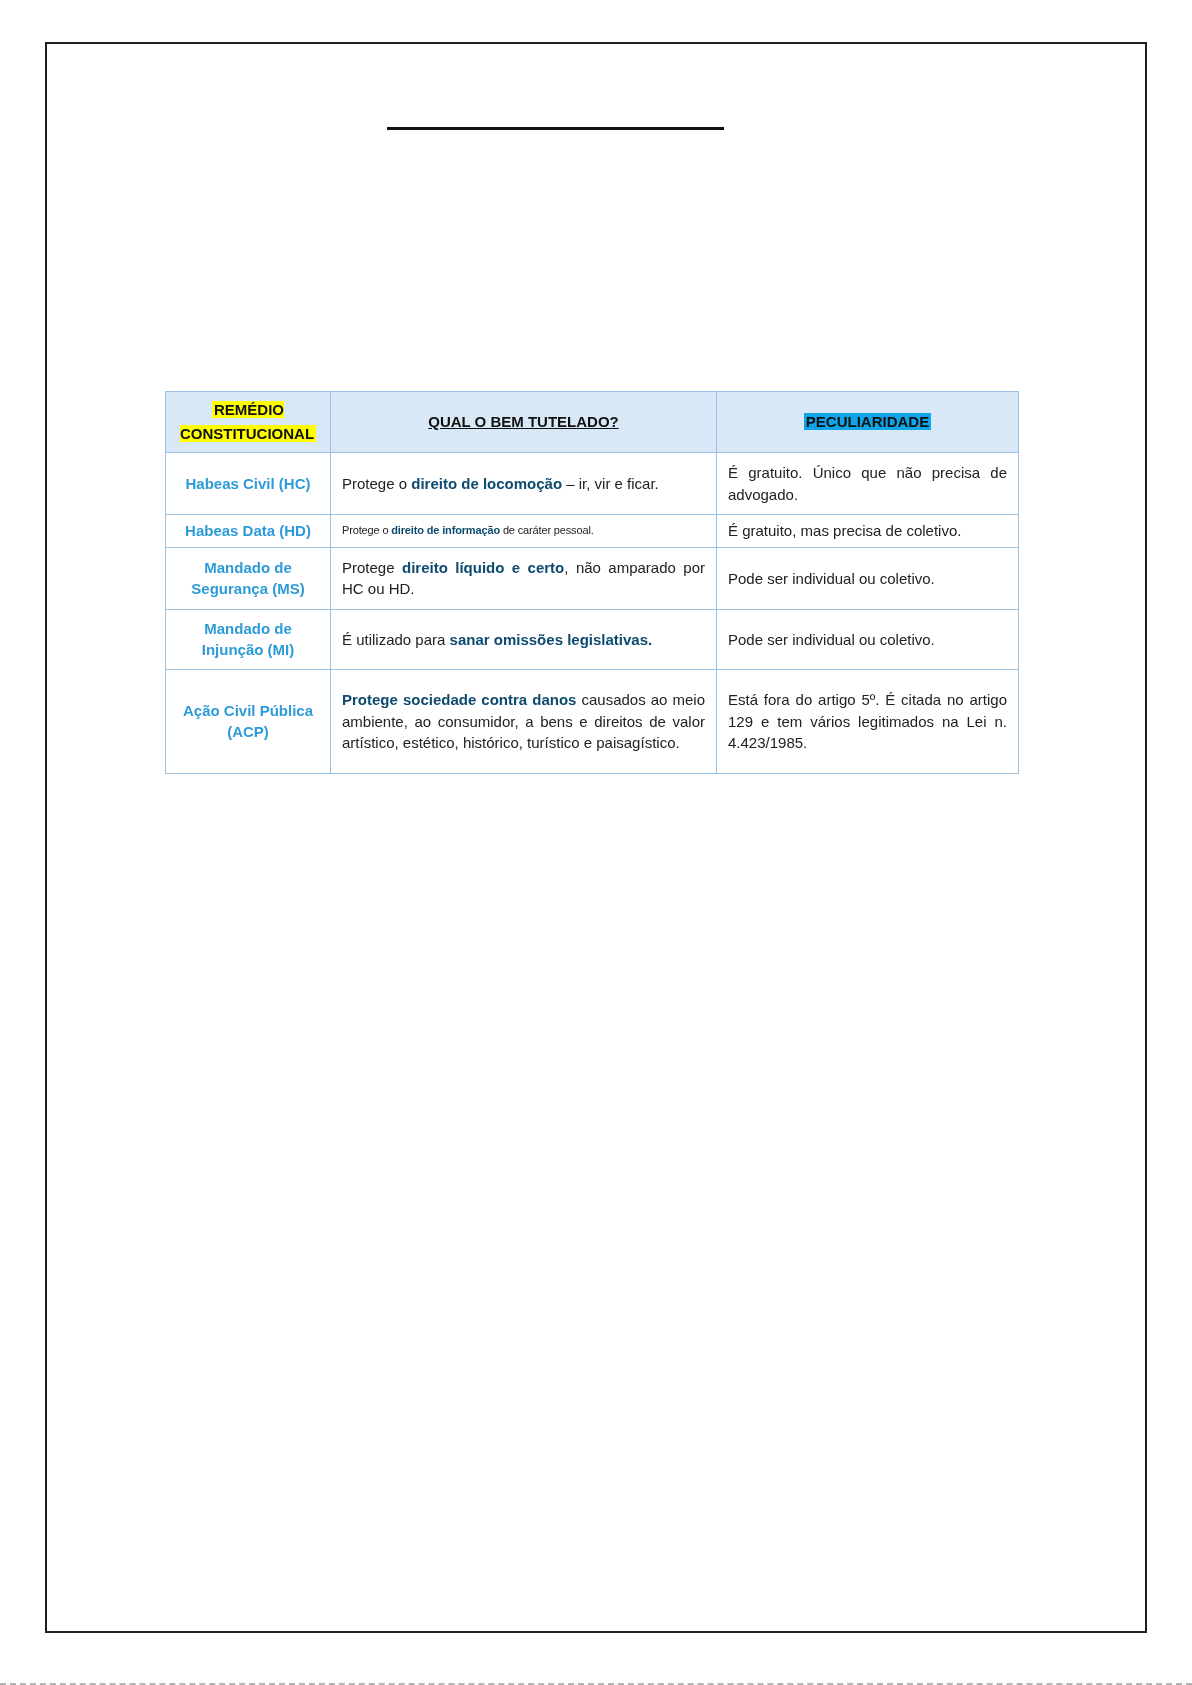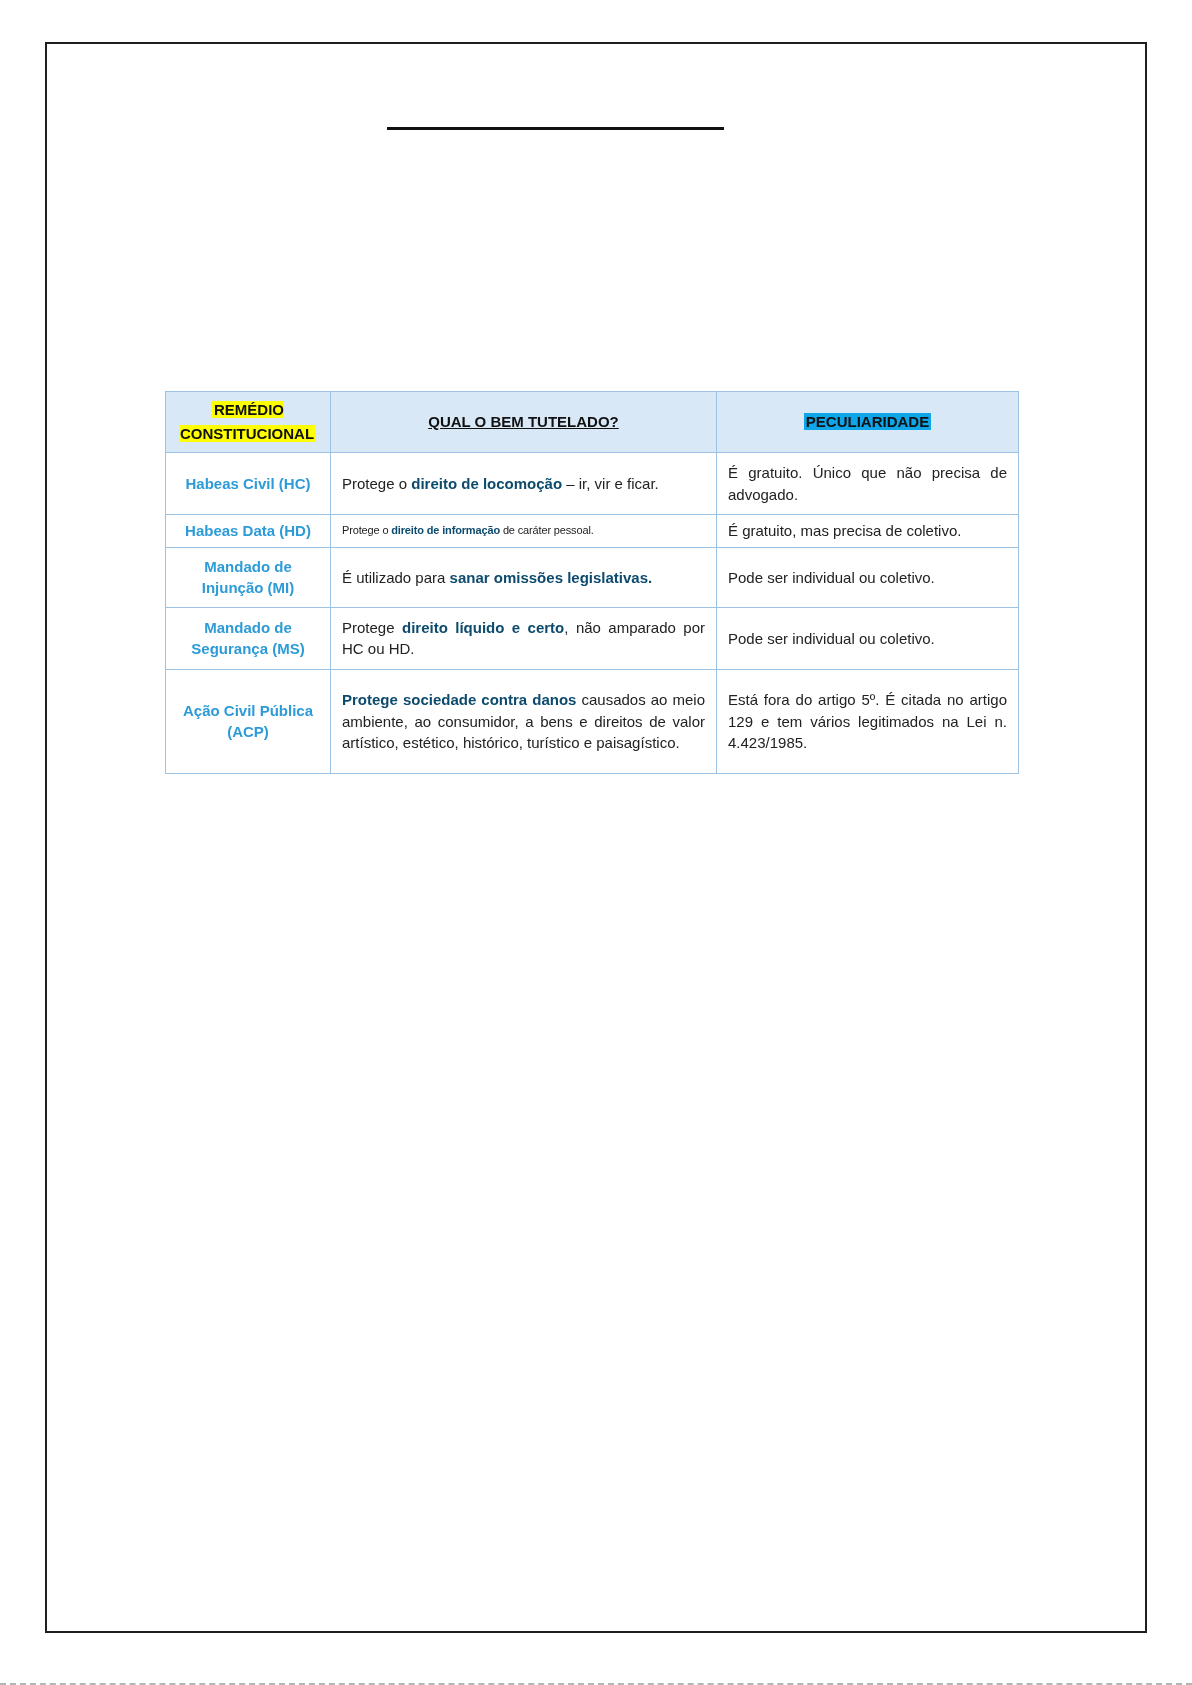--- a/index.html
+++ b/index.html
@@ -91,28 +91,28 @@
       <tr style="height:62px;">
         <td class="remedy">Habeas Civil (HC)</td>
         <td class="bem"><span>Protege o </span><span class="red">direito de locomoção</span><span> – ir, vir e ficar.</span></td>
         <td class="pec">É gratuito. Único que não precisa de advogado.</td>
       </tr>
       <tr style="height:31px;">
         <td class="remedy">Habeas Data (HD)</td>
         <td class="bem compact"><span>Protege o </span><span class="red">direito de informação</span><span> de caráter pessoal.</span></td>
         <td class="pec">É gratuito, mas precisa de coletivo.</td>
       </tr>
+      <tr style="height:62px;">
+        <td class="remedy">Mandado de Segurança (MS)</td>
+        <td class="bem"><span>Protege </span><span class="red">direito líquido e certo</span><span>, não amparado por HC ou HD.</span></td>
+        <td class="pec">Pode ser individual ou coletivo.</td>
+      </tr>
       <tr style="height:60px;">
         <td class="remedy">Mandado de Injunção (MI)</td>
         <td class="bem"><span>É utilizado para </span><span class="red">sanar omissões legislativas.</span></td>
-        <td class="pec">Pode ser individual ou coletivo.</td>
-      </tr>
-      <tr style="height:62px;">
-        <td class="remedy">Mandado de Segurança (MS)</td>
-        <td class="bem"><span>Protege </span><span class="red">direito líquido e certo</span><span>, não amparado por HC ou HD.</span></td>
         <td class="pec">Pode ser individual ou coletivo.</td>
       </tr>
       <tr style="height:104px;">
         <td class="remedy">Ação Civil Pública (ACP)</td>
         <td class="bem"><span class="red">Protege sociedade contra danos</span><span> causados ao meio ambiente, ao consumidor, a bens e direitos de valor artístico, estético, histórico, turístico e paisagístico.</span></td>
         <td class="pec">Está fora do artigo 5º. É citada no artigo 129 e tem vários legitimados na Lei n. 4.423/1985.</td>
       </tr>
     </tbody>
   </table>
 

